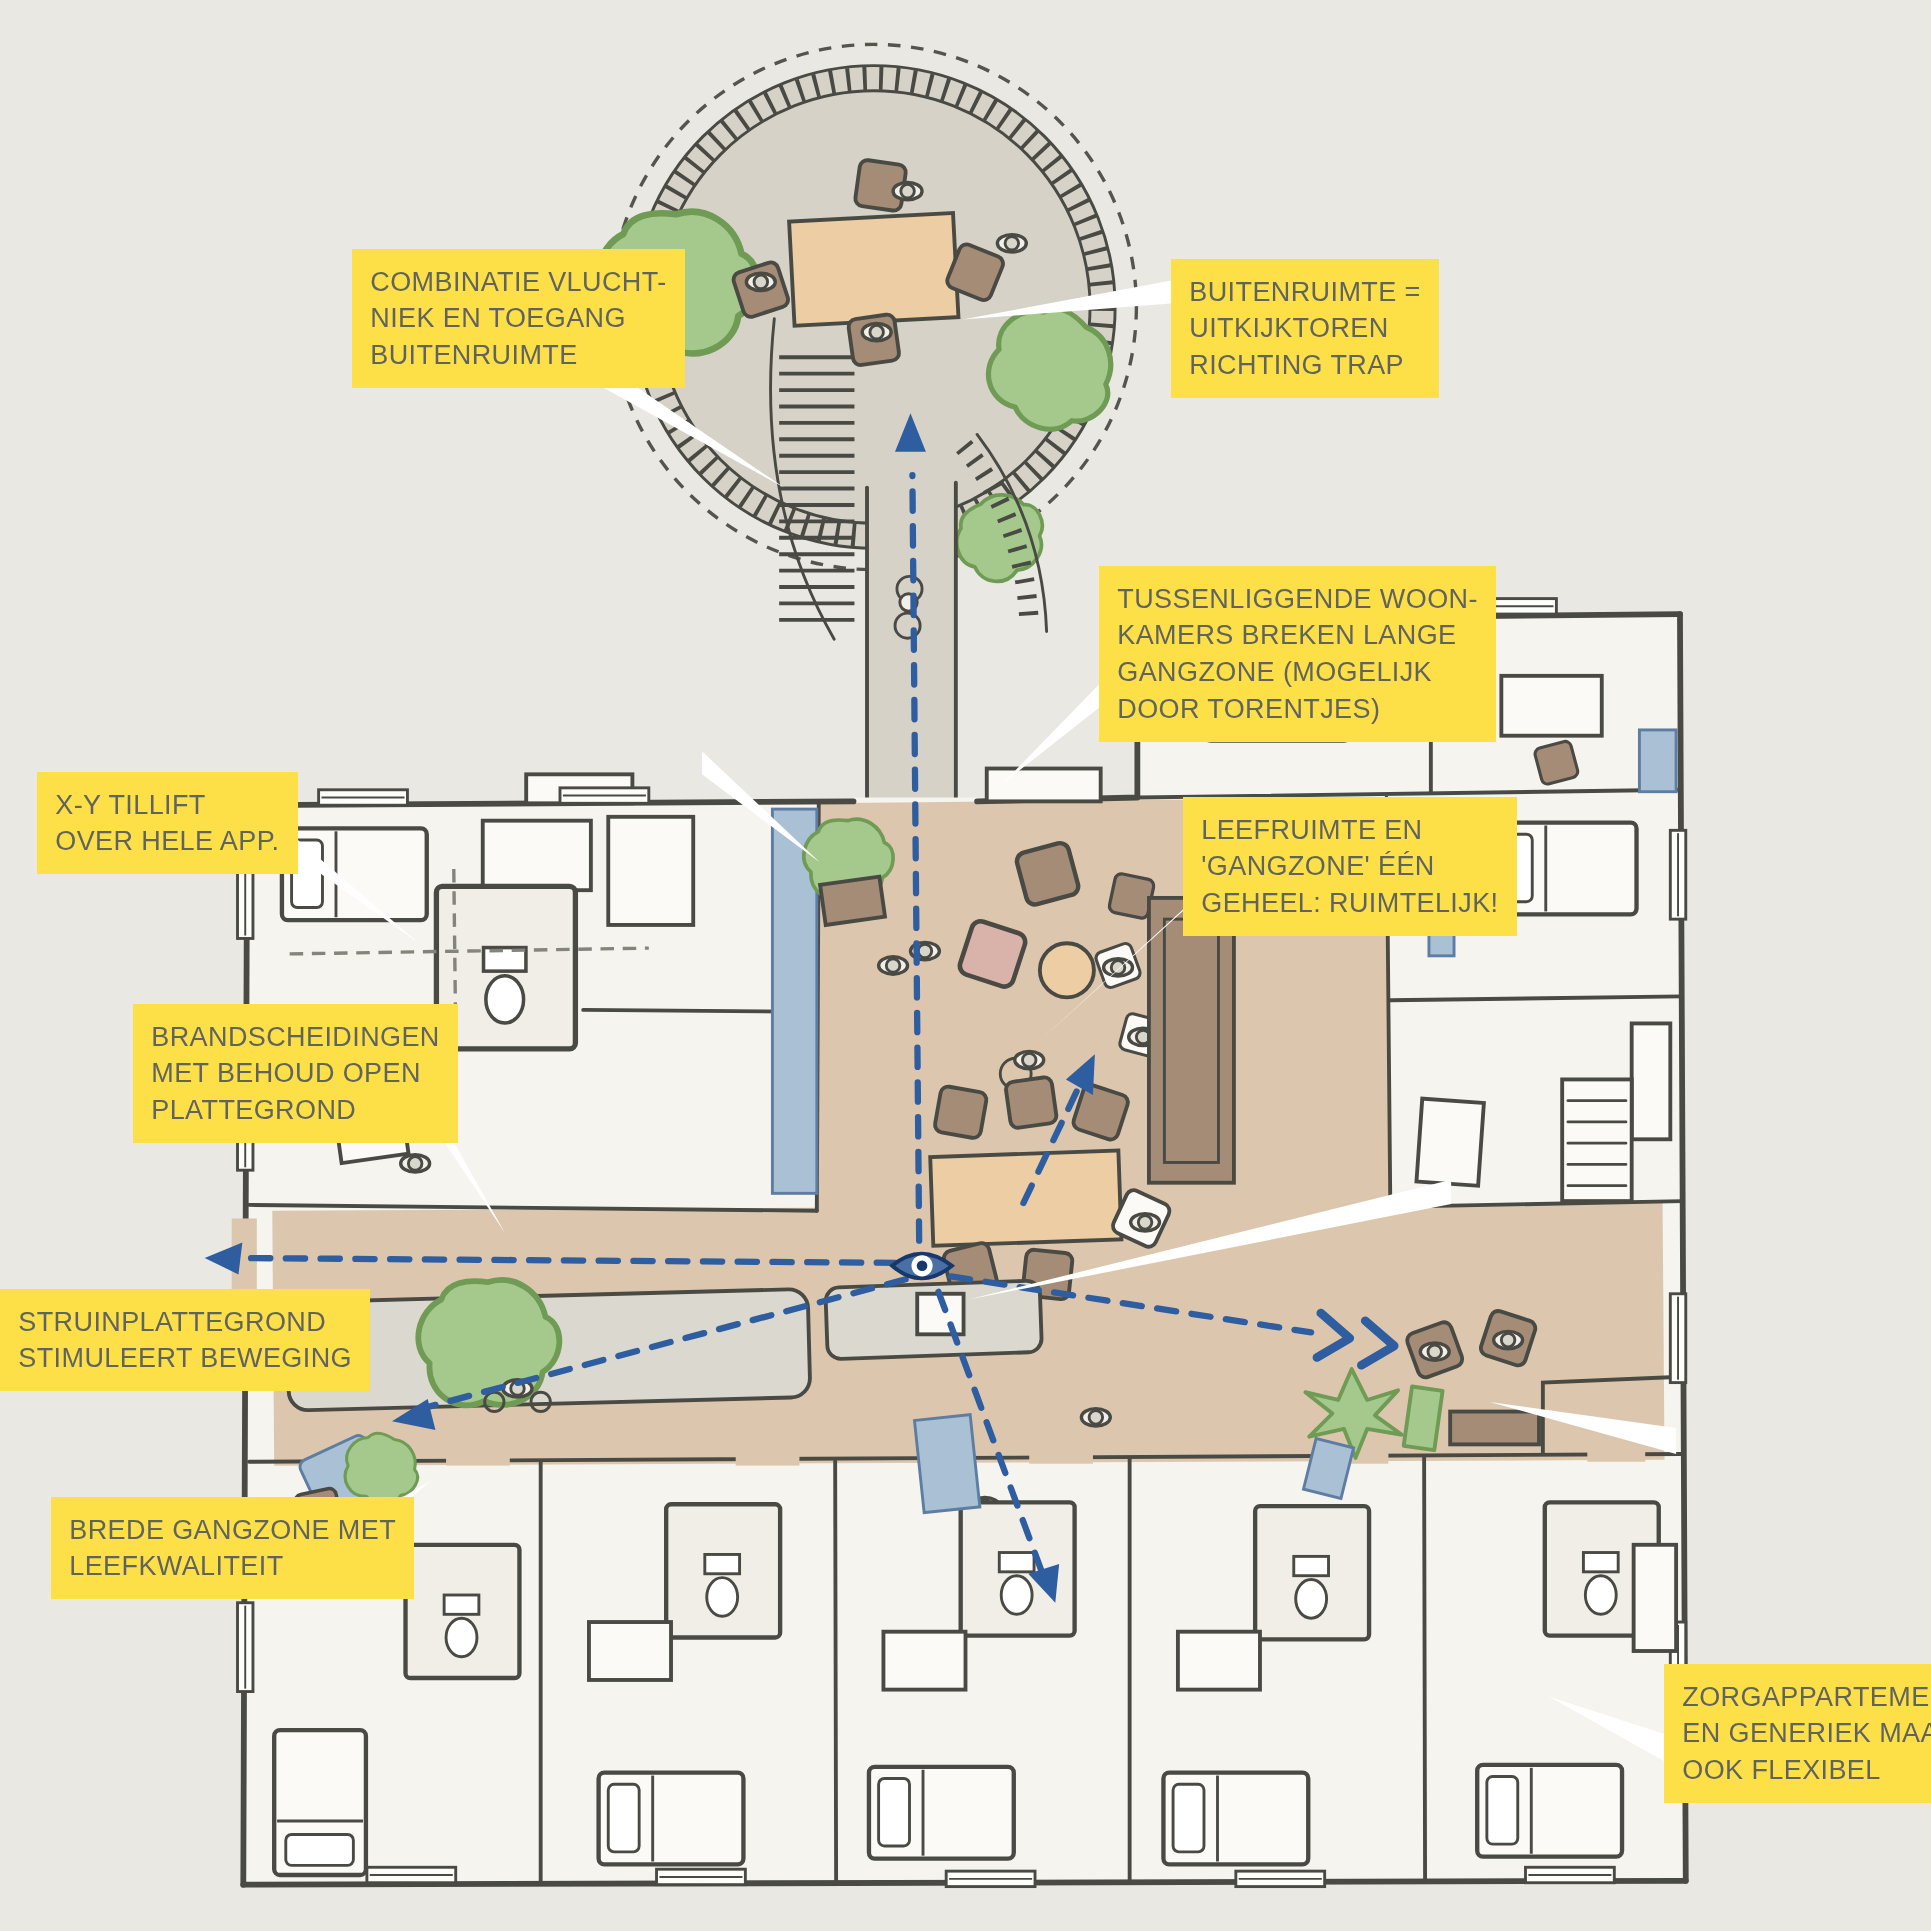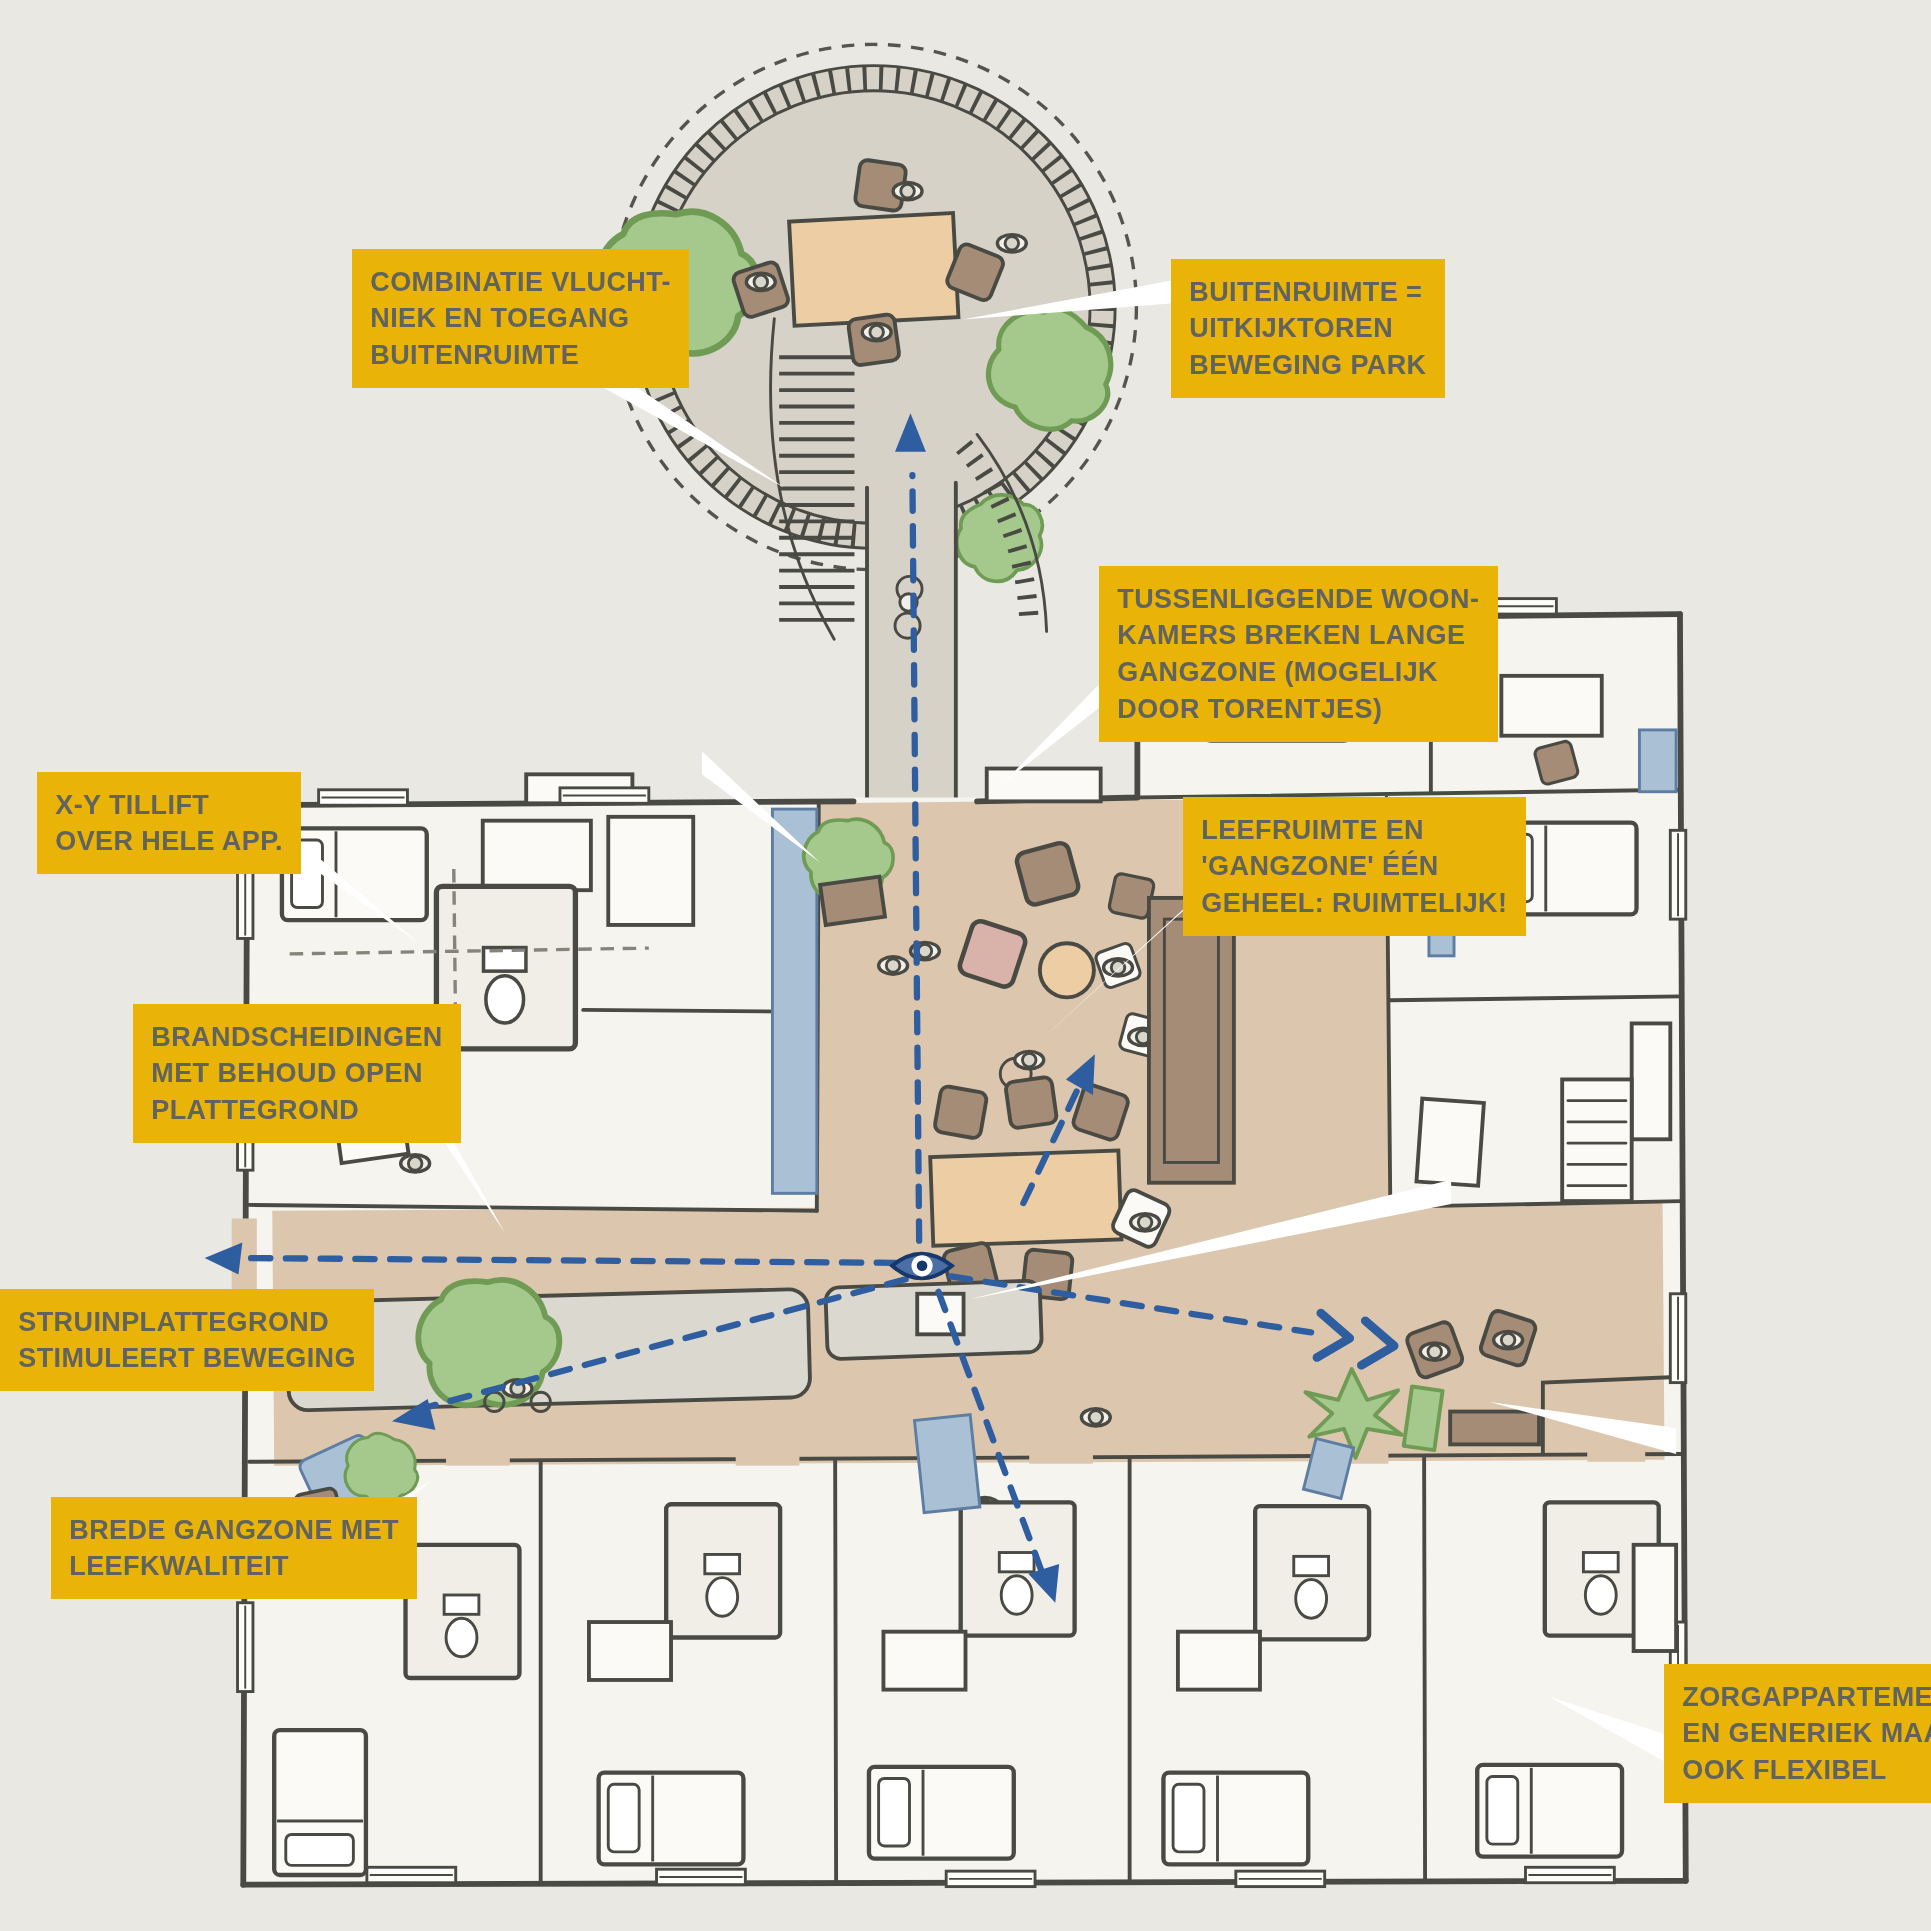--- a/index.html
+++ b/index.html
@@ -7,28 +7,28 @@
     width:1931px;height:1931px;
     background:#e9e8e2;
     font-family:"Liberation Sans",sans-serif;
     position:relative;
     overflow:hidden;
   }
   #scene{position:absolute;left:0;top:0;width:1931px;height:1931px;}
   svg{display:block}
   .ann{
     position:absolute;
-    background:#eab308;
+    background:#fde047;
     color:#61645e;
     font-size:27px;
     line-height:1.36;
     letter-spacing:0.4px;
     padding:14.5px 18.3px;
     white-space:nowrap;
-    font-weight:700;
+    font-weight:400;
   }
   .ann span{display:block}
   
   .s-ink{fill:none;stroke:#4a4a44;stroke-width:6;stroke-linecap:round;stroke-linejoin:round}
   .s-ink3{fill:none;stroke:#4a4a44;stroke-width:3;stroke-linecap:round}
   .s-ink4{fill:none;stroke:#4a4a44;stroke-width:4;stroke-linecap:round}
   .f-wall{fill:#f6f4ee}
   .f-tan{fill:#dcc7ae}
   .f-deck{fill:#d6d2c8}
   .f-grey{fill:#dbd8cf;stroke:#4a4a44;stroke-width:4}
@@ -315,21 +315,21 @@
 </svg>
 
 <div class="ann" style="left:352px;top:249px">
   <span>COMBINATIE VLUCHT-</span>
   <span>NIEK EN TOEGANG</span>
   <span>BUITENRUIMTE</span>
 </div>
 <div class="ann" style="left:1171px;top:259px">
   <span>BUITENRUIMTE =</span>
   <span>UITKIJKTOREN</span>
-  <span>BEWEGING PARK</span>
+  <span>RICHTING TRAP</span>
 </div>
 <div class="ann" style="left:1099px;top:566px">
   <span>TUSSENLIGGENDE WOON-</span>
   <span>KAMERS BREKEN LANGE</span>
   <span>GANGZONE (MOGELIJK</span>
   <span>DOOR TORENTJES)</span>
 </div>
 <div class="ann" style="left:37px;top:772px">
   <span>X-Y TILLIFT</span>
   <span>OVER HELE APP.</span>

